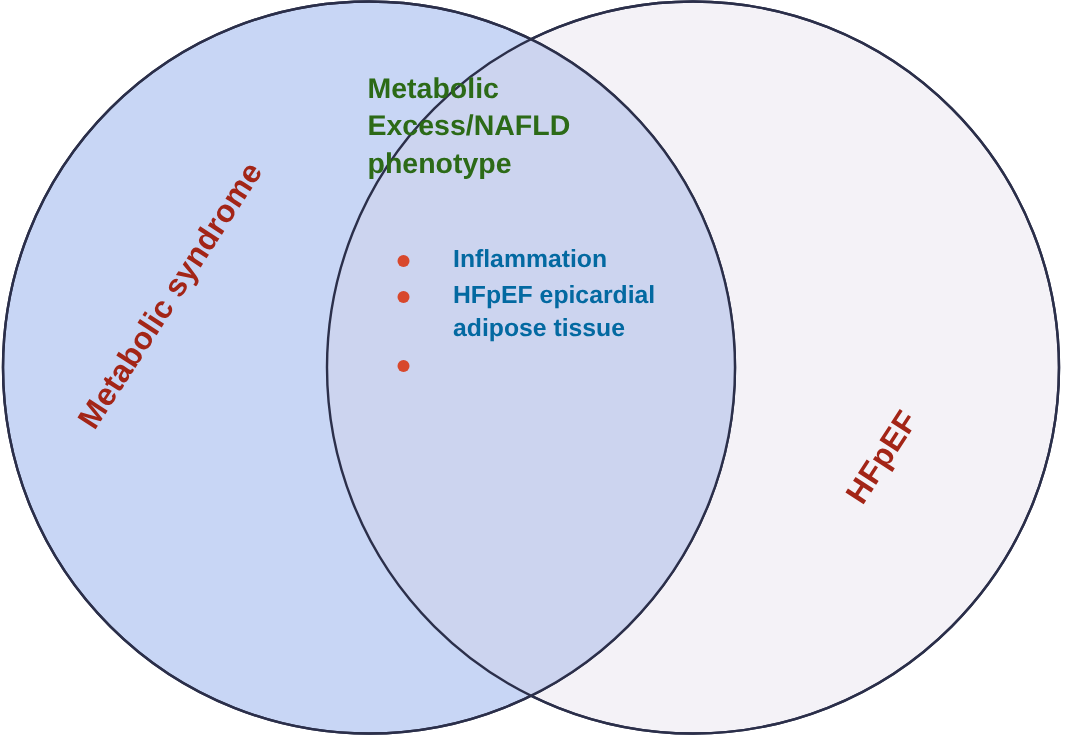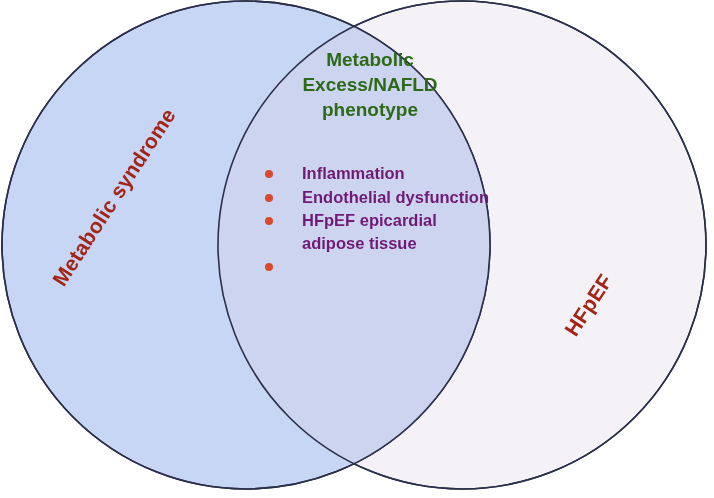--- a/index.html
+++ b/index.html
@@ -58,21 +58,20 @@
     transform: rotate(-57deg);
     transform-origin: 0% 50%;
   }
 
   
   #center-title {
     position: absolute;
     left: 245px;
     top: 47px;
     width: 250px;
-    text-align: center;
     color: #2c6a17;
     font-size: 19px;
     font-weight: bold;
     line-height: 25px;
   }
   #center-title .title-line { display: block; }
 
   
   #feature-list {
     position: absolute;
@@ -80,21 +79,21 @@
     top: 162px;
     width: 240px;
     margin: 0;
     padding: 0;
     list-style: none;
   }
   #feature-list li {
     position: relative;
     padding-left: 42px;
     margin-bottom: 1px;
-    color: #701a75;
+    color: #0369a1;
     font-size: 16.5px;
     font-weight: bold;
     line-height: 22.5px;
   }
   #feature-list li .bullet-dot {
     position: absolute;
     left: 5px;
     top: 8px;
     width: 8px;
     height: 8px;
@@ -138,24 +137,20 @@
       <span class="title-line">phenotype</span>
     </div>
 
     <ul id="feature-list">
       <li>
         <span class="bullet-dot"></span>
         <span>Inflammation</span>
       </li>
       <li>
         <span class="bullet-dot"></span>
-        <span>Endothelial dysfunction</span>
-      </li>
-      <li>
-        <span class="bullet-dot"></span>
         <span>HFpEF epicardial adipose tissue</span>
       </li>
       <li>
         <span class="bullet-dot"></span>
       </li>
     </ul>
 
   </div>
 </div>
 

